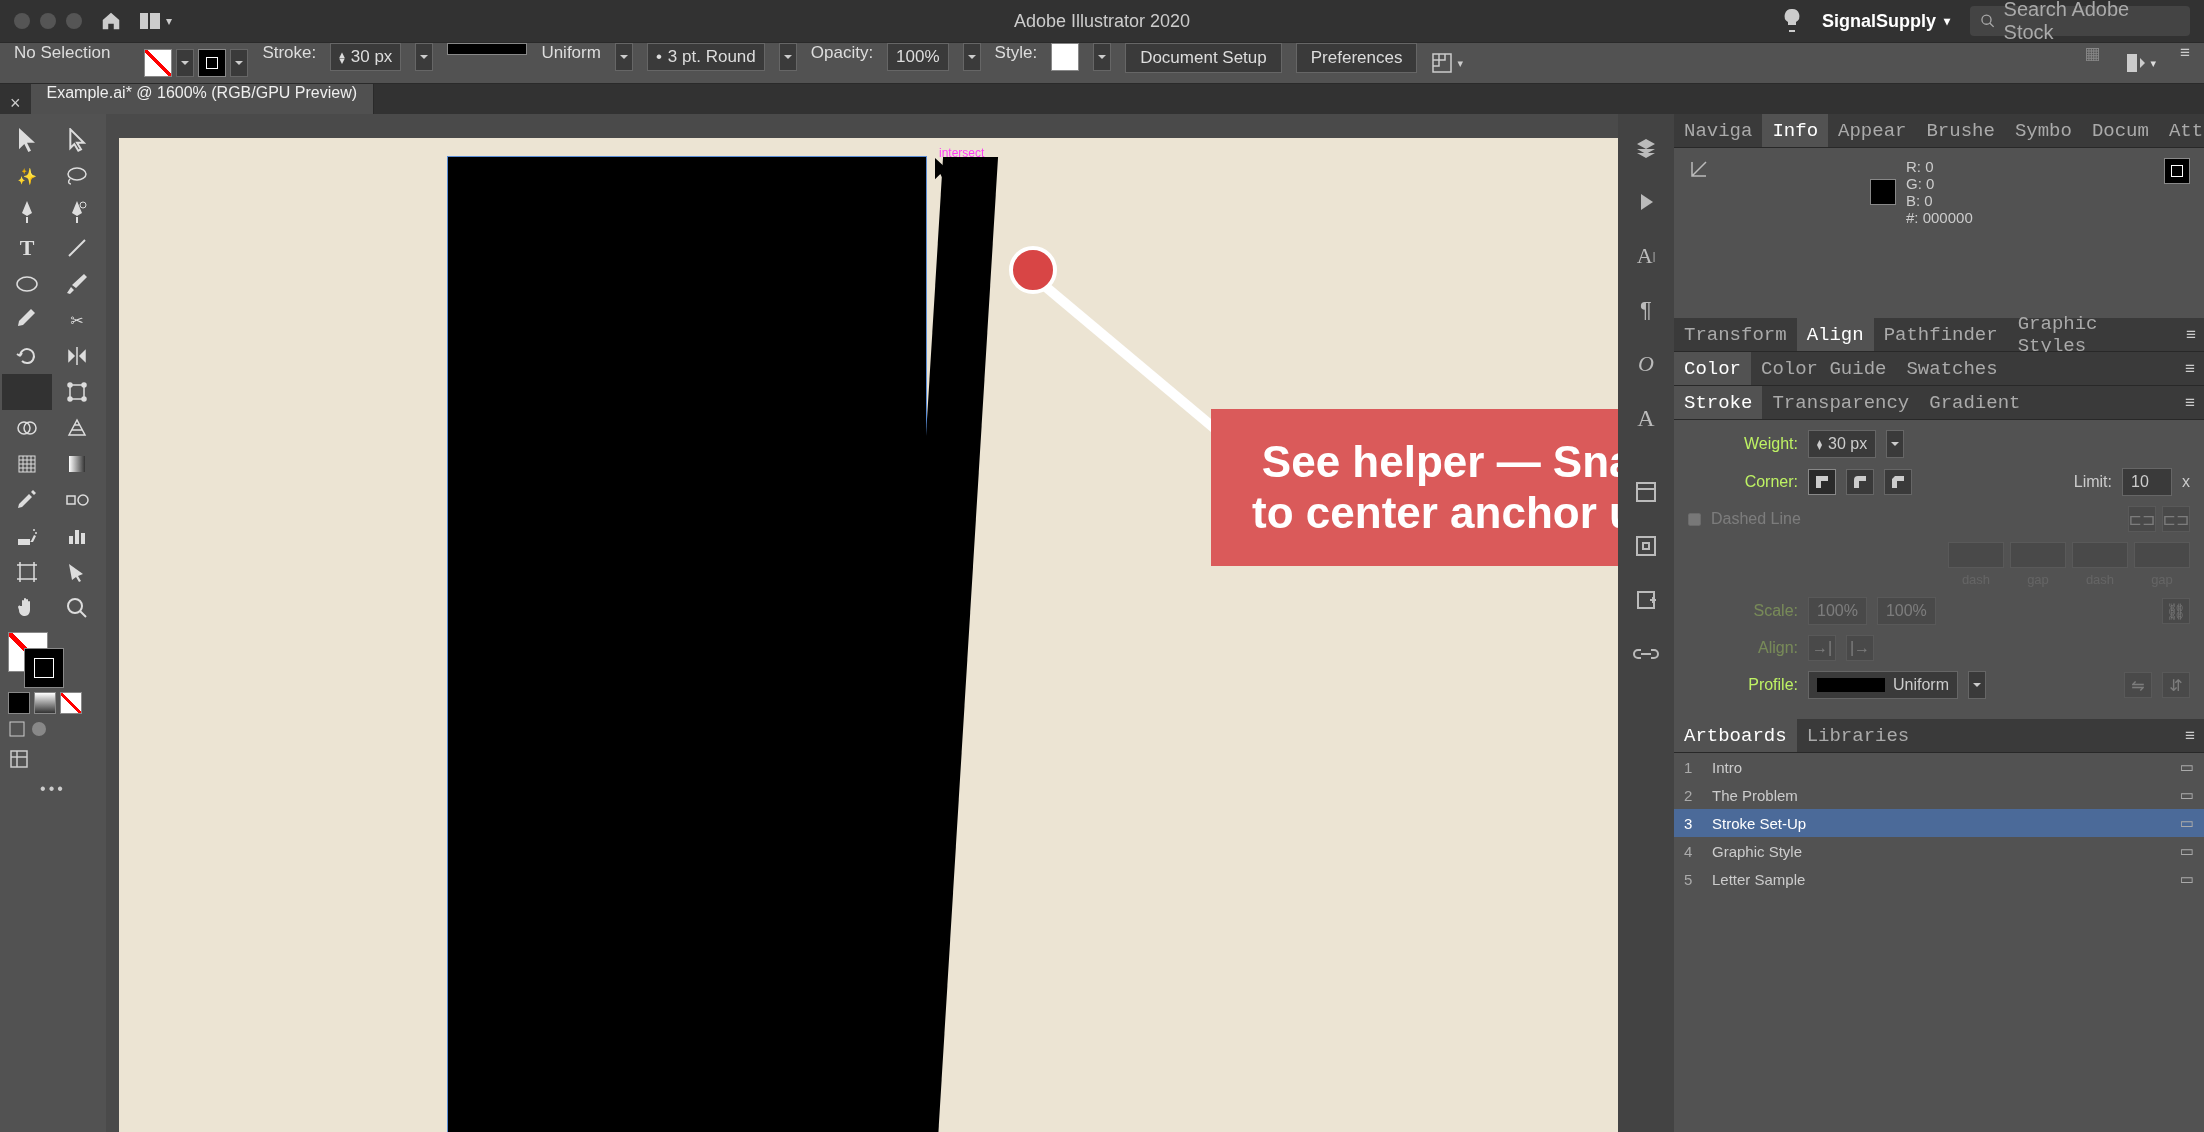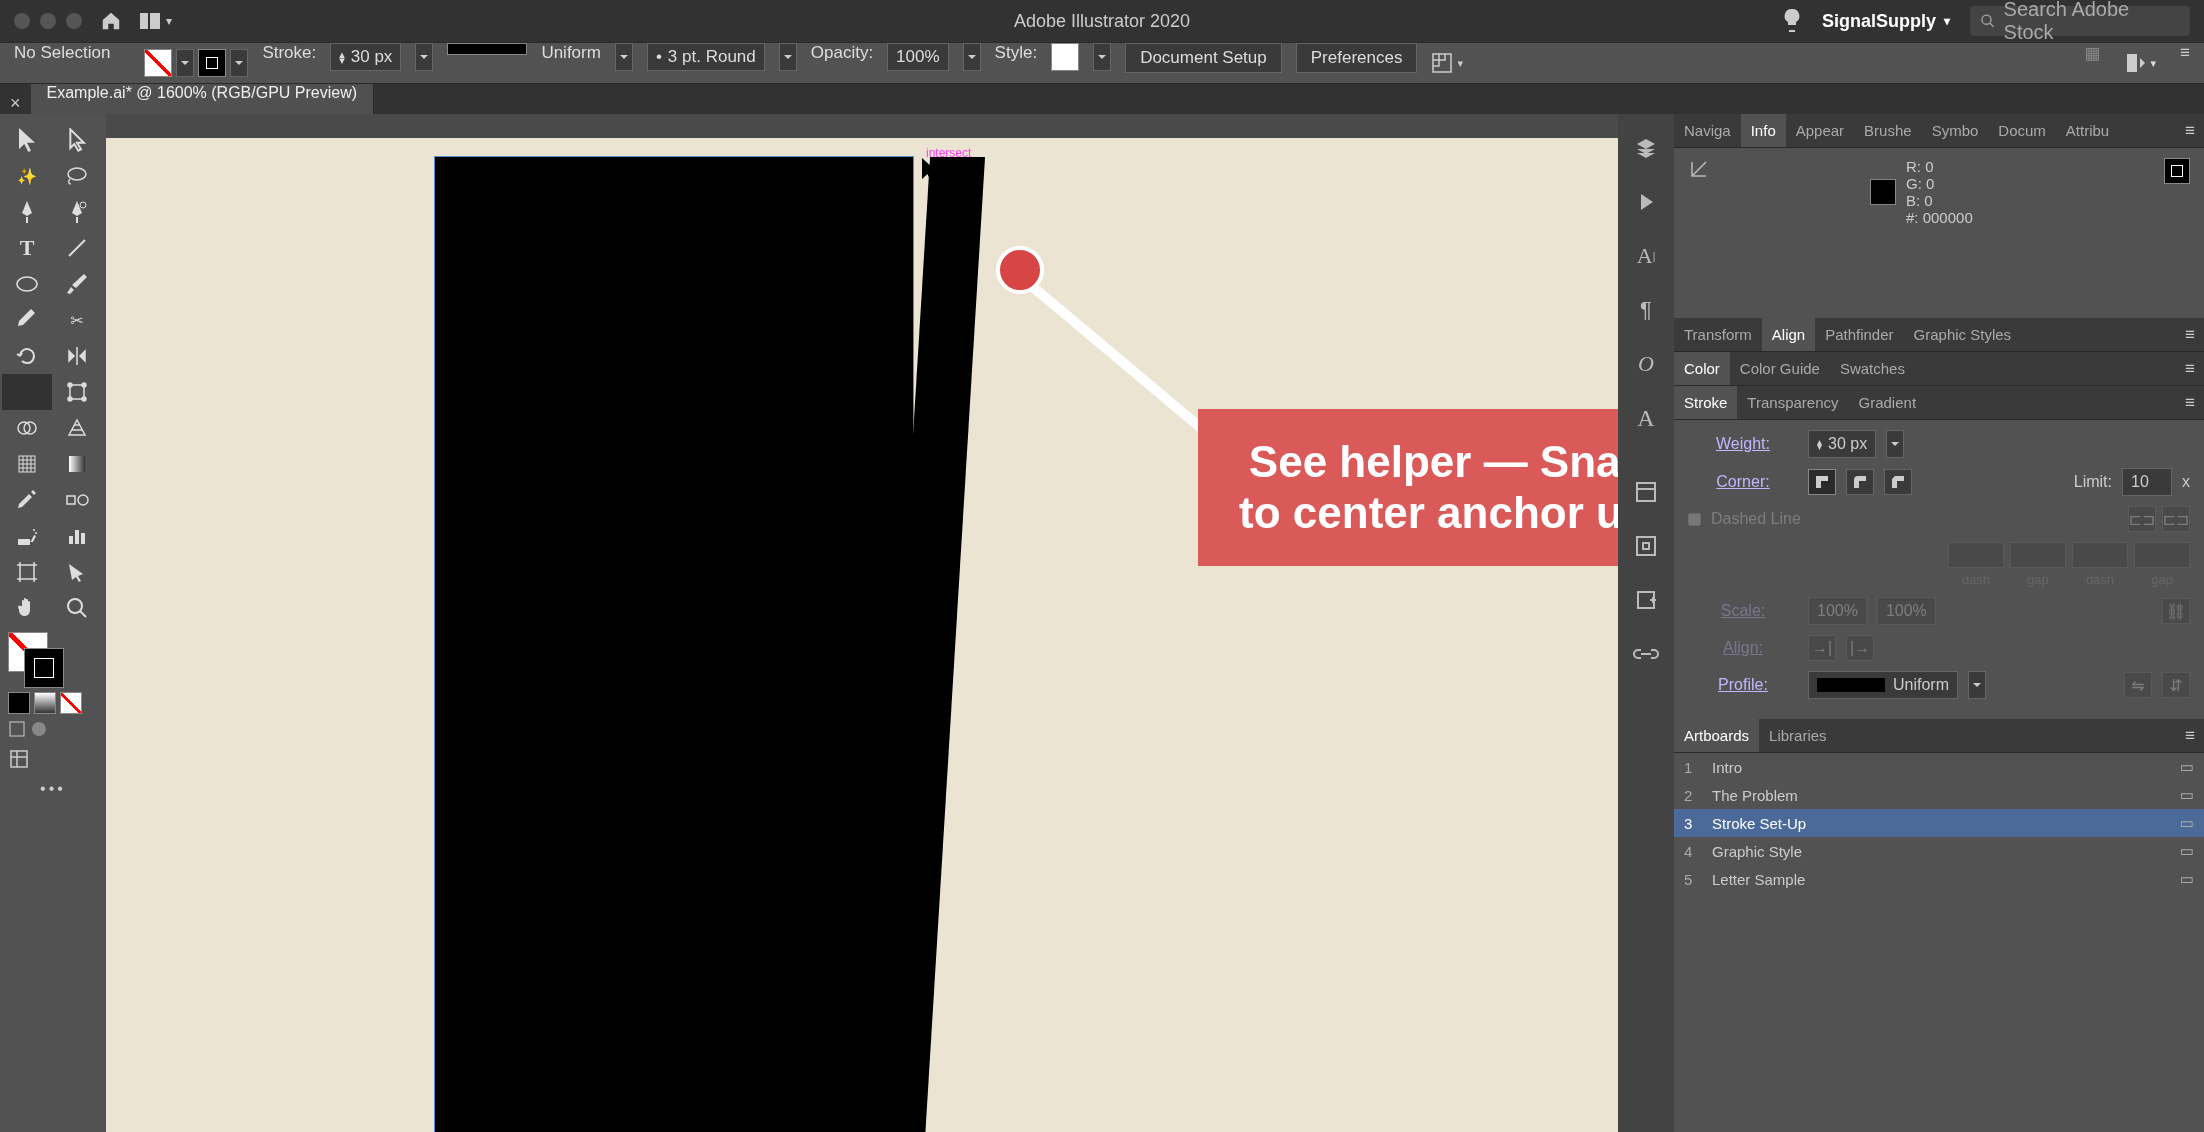--- a/index.html
+++ b/index.html
@@ -42,47 +42,47 @@
 .tool.sel { background:#323232; }
 .fillstroke-big { width:56px; height:56px; margin:6px 0 4px 6px; position:relative; }
 .fillstroke-big .f { position:absolute; width:40px; height:40px; top:0; left:0; border:1px solid #888; background:linear-gradient(to top right,transparent 45%,red 45%,red 55%,transparent 55%),#fff;}
 .fillstroke-big .s { position:absolute; width:40px; height:40px; bottom:0; right:0; border:1px solid #888; background:#000; box-shadow:inset 0 0 0 9px #000, inset 0 0 0 10px #fff;}
 .swaprow { display:flex; gap:4px; padding-left:6px;}
 .miniswatch { width:22px;height:22px; border:1px solid #888;}
 .dots { color:#ccc; text-align:center; padding:10px; letter-spacing:3px;}
 
 
 .canvaswrap { width:1512px; background:#4a4a4a; position:relative; overflow:hidden; }
-.canvas { position:absolute; left:0; top:24px; width:1512px; height:994px; background:#ece4d3; }
+.canvas { position:absolute; left:13px; top:24px; width:1512px; height:994px; background:#ece4d3; }
 .blackrect { position:absolute; left:328px; top:18px; width:480px; height:990px; background:#000; border:1px solid #5b8dd6; }
 .blackrect::after { content:""; position:absolute; right:-40px; top:0; bottom:-60px; width:55px; background:#000; transform:skewX(-3.5deg); }
 .intersect-lbl { position:absolute; left:820px; top:8px; color:#ff3df5; font-size:12px; }
 .cursor { position:absolute; left:815px; top:20px; }
 .callout-dot { position:absolute; left:890px; top:108px; width:48px; height:48px; border-radius:50%; background:#d84545; border:4px solid #fff; }
 .callout-line { position:absolute; left:924px; top:140px; width:230px; height:10px; background:#fff; transform:rotate(40deg); transform-origin:left top; }
 .callout-box { position:absolute; left:1092px; top:271px; width:620px; padding:28px 32px; background:#da5a5a; color:#fff; font-size:44px; font-weight:700; line-height:1.15; text-align:center; }
 
 
 .collapsed { width:56px; background:#434343; display:flex; flex-direction:column; align-items:center; gap:22px; padding-top:18px;}
 .collapsed .ci { width:32px; height:32px; display:flex; align-items:center; justify-content:center; color:#bbb; }
 
 
 .panels { width:530px; background:#434343; display:flex; flex-direction:column; color:#ccc; font-size:17px;}
 .tabrow { display:flex; height:34px; align-items:stretch; background:#3a3a3a; border-bottom:1px solid #282828;}
-.tabrow .t { padding:0 10px; display:flex; align-items:center; color:#aaa; font-size:15px;}
+.tabrow .t { padding:0 10px; display:flex; align-items:center; color:#aaa; font-size:19px;font-family:Liberation Mono, monospace;}
 .tabrow .t.on { background:#525252; color:#fff; }
 .tabrow .menu { margin-left:auto; width:28px; display:flex; align-items:center; justify-content:center;}
 .panelbody { background:#525252; padding:10px 14px; }
 
 .inforow { display:flex; gap:30px; align-items:flex-start; }
 .infoblock { display:flex; flex-direction:column; gap:6px; font-size:15px;}
 .colorbox { width:26px;height:26px;background:#000;border:1px solid #888; margin-right:10px;}
 
 .strokebody .srow { display:flex; align-items:center; gap:10px; margin-bottom:10px; font-size:16px;}
-.strokebody .srow .lab { width:110px; text-align:center; color:#c4b5fd;text-decoration:underline;}
+.strokebody .srow .lab { width:110px; text-align:right; color:#bef264;}
 .capbtn { width:28px;height:26px;border:1px solid #666;background:#3a3a3a;display:flex;align-items:center;justify-content:center;}
 .capbtn.on{background:#2a2a2a;border-color:#888;}
 .dash-in { width:56px; height:26px; background:#3a3a3a; border:1px solid #666; color:#777; text-align:center; font-size:13px; display:flex;align-items:center;justify-content:center;}
 .dashlbl { font-size:13px; color:#888; width:56px; text-align:center;}
 .arrowprev { width:48px;height:16px;background:#000;border:1px solid #888;}
 .profprev { width:68px; height:14px; background:#000; }
 .dim { opacity:.35; }
 
 .artlist .arow { display:flex; align-items:center; height:28px; padding:0 10px; font-size:15px;}
 .artlist .arow.sel { background:#4b6a99; color:#fff;}

